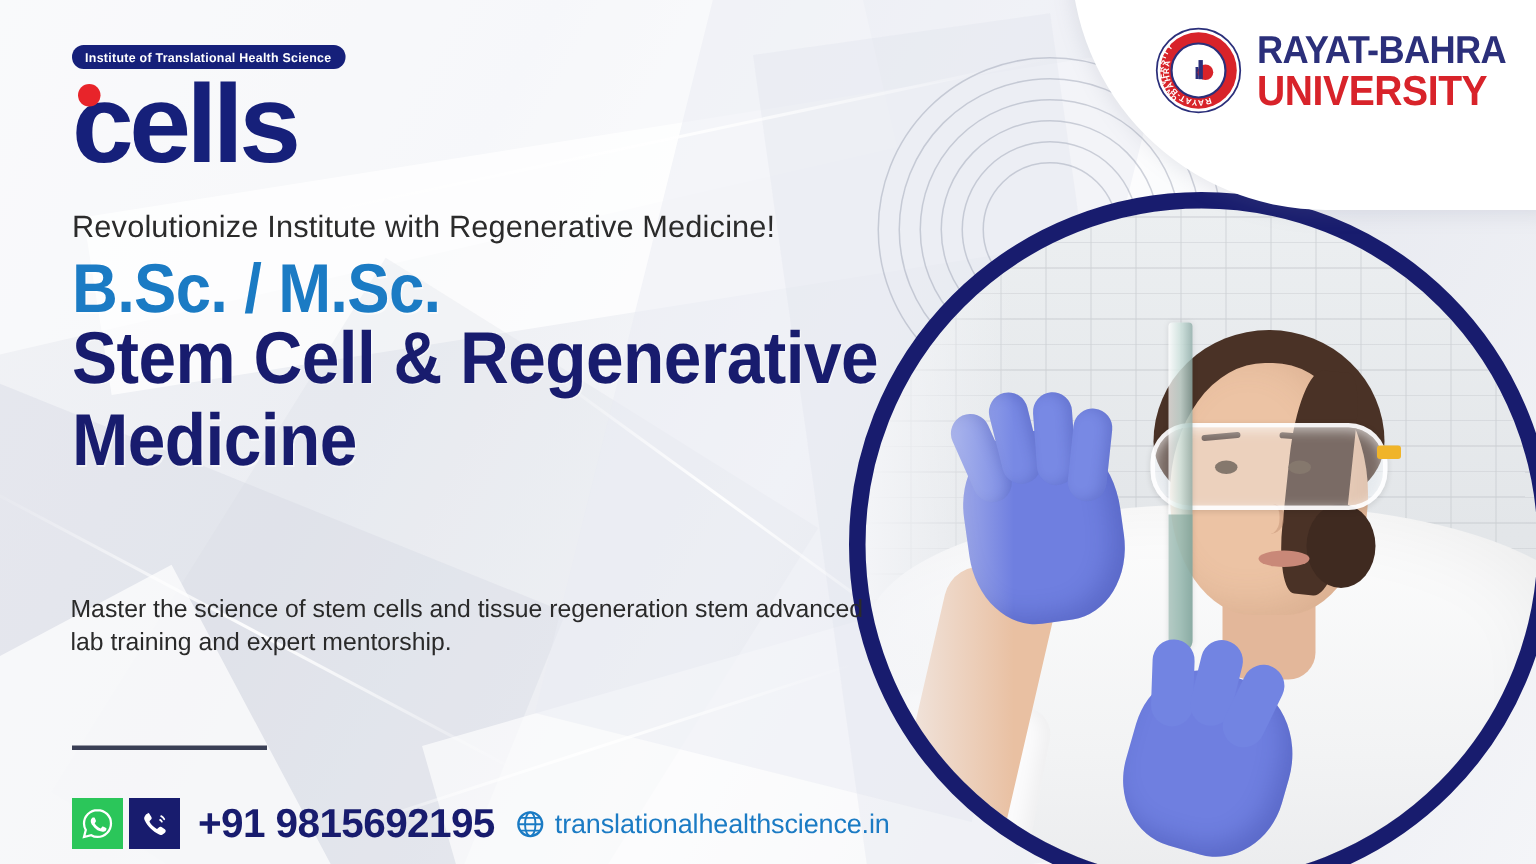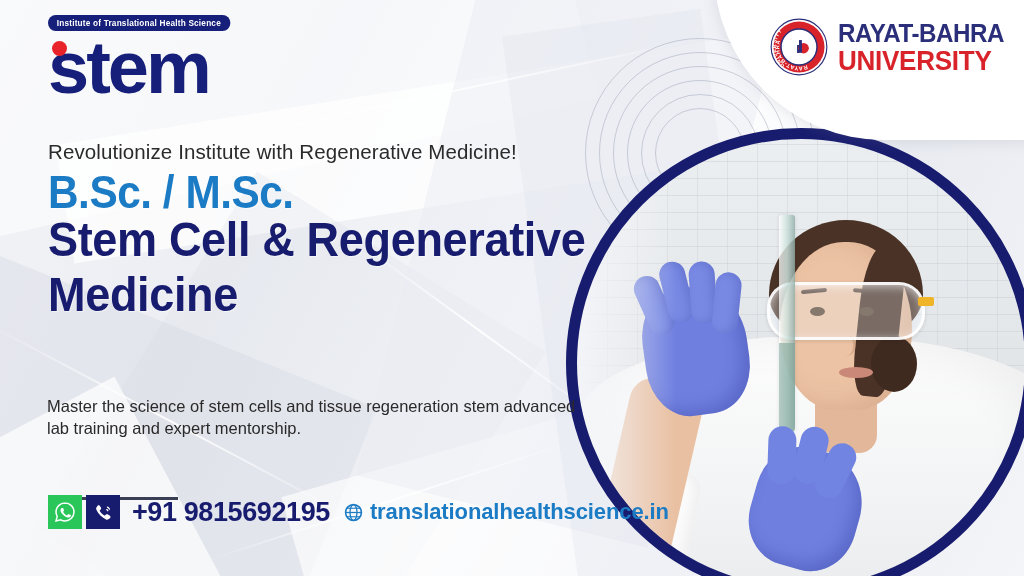--- a/index.html
+++ b/index.html
@@ -68,21 +68,21 @@
     font-weight:bold; font-size:28px; letter-spacing:-0.3px;
     color:#d8232a; margin-top:1px; transform:scaleX(0.93); transform-origin:left center;
   }
   .uni-l3 {
     font-size:10px; font-weight:bold; letter-spacing:1.6px;
     color:#4a4f63; margin-top:6px; font-style:italic;
     border-top:1px solid #c8ccd6; padding-top:4px;
   }
 
   
-  .ilhs { position:absolute; left:48px; top:12px; }
+  .ilhs { position:absolute; left:48px; top:28px; }
   .ilhs-tag {
     display:inline-block; background:#16207a; color:#ffffff;
     font-size:8.5px; font-weight:bold; letter-spacing:0.2px;
     padding:3px 10px 3px 9px; border-radius:9px; white-space:nowrap;
     transform:scaleX(0.97); transform-origin:left center;
   }
   .ilhs-mark {
     position:relative; margin-top:2px;
     font-size:74px; font-weight:bold; color:#16207a;
     letter-spacing:-3px; line-height:0.95;
@@ -137,31 +137,31 @@
     position:absolute; left:47px; top:452px;
     font-size:31px; font-weight:bold; color:#181c6e;
     letter-spacing:-0.6px;
   }
   .rule {
     position:absolute; left:48px; top:497px;
     width:130px; height:3px; background:#3a3f55;
   }
 
   
-  .contact { position:absolute; left:48px; top:495px; display:flex; align-items:center;text-align:center; }
+  .contact { position:absolute; left:48px; top:532px; display:flex; align-items:center;text-align:center; }
   .ico-tile { width:34px; height:34px; display:flex; align-items:center; justify-content:center; flex:0 0 auto; }
   .ico-wa { background:#2bc65a; }
   .ico-ph { background:#181c6e; margin-left:4px; }
   .phone {
     margin-left:12px; font-size:27px; font-weight:bold;
     color:#181c6e; letter-spacing:-0.4px;
   }
   .globe { margin-left:14px; display:flex; align-items:center; }
   .site {
-    margin-left:7px; font-size:22px; color:#1b7bc4; letter-spacing:-0.1px;font-weight:bold;
+    margin-left:7px; font-size:18px; color:#1b7bc4; letter-spacing:-0.1px;
   }
 
   
   .photo-wrap {
     position:absolute; left:566px; top:128px;
     width:470px; height:470px;
   }
   .photo-ring {
     position:absolute; inset:0;
     border-radius:50%;
@@ -437,21 +437,21 @@
         <div class="uni-l1">RAYAT-BAHRA</div>
         <div class="uni-l2">UNIVERSITY</div>
       </div>
     </div>
   </div>
 
   <div class="ilhs">
     <div class="ilhs-tag">Institute of Translational Health Science</div>
     <div class="ilhs-mark">
       <span class="ilhs-dot"></span>
-      <span>stem</span>
+      <span>cells</span>
     </div>
   </div>
 
   <div class="kicker">Revolutionize Institute with Regenerative Medicine!</div>
   <div class="deg">B.Sc. / M.Sc.</div>
   <div class="title">
     <div>Stem Cell &amp; Regenerative</div>
     <div>Medicine</div>
   </div>
 

